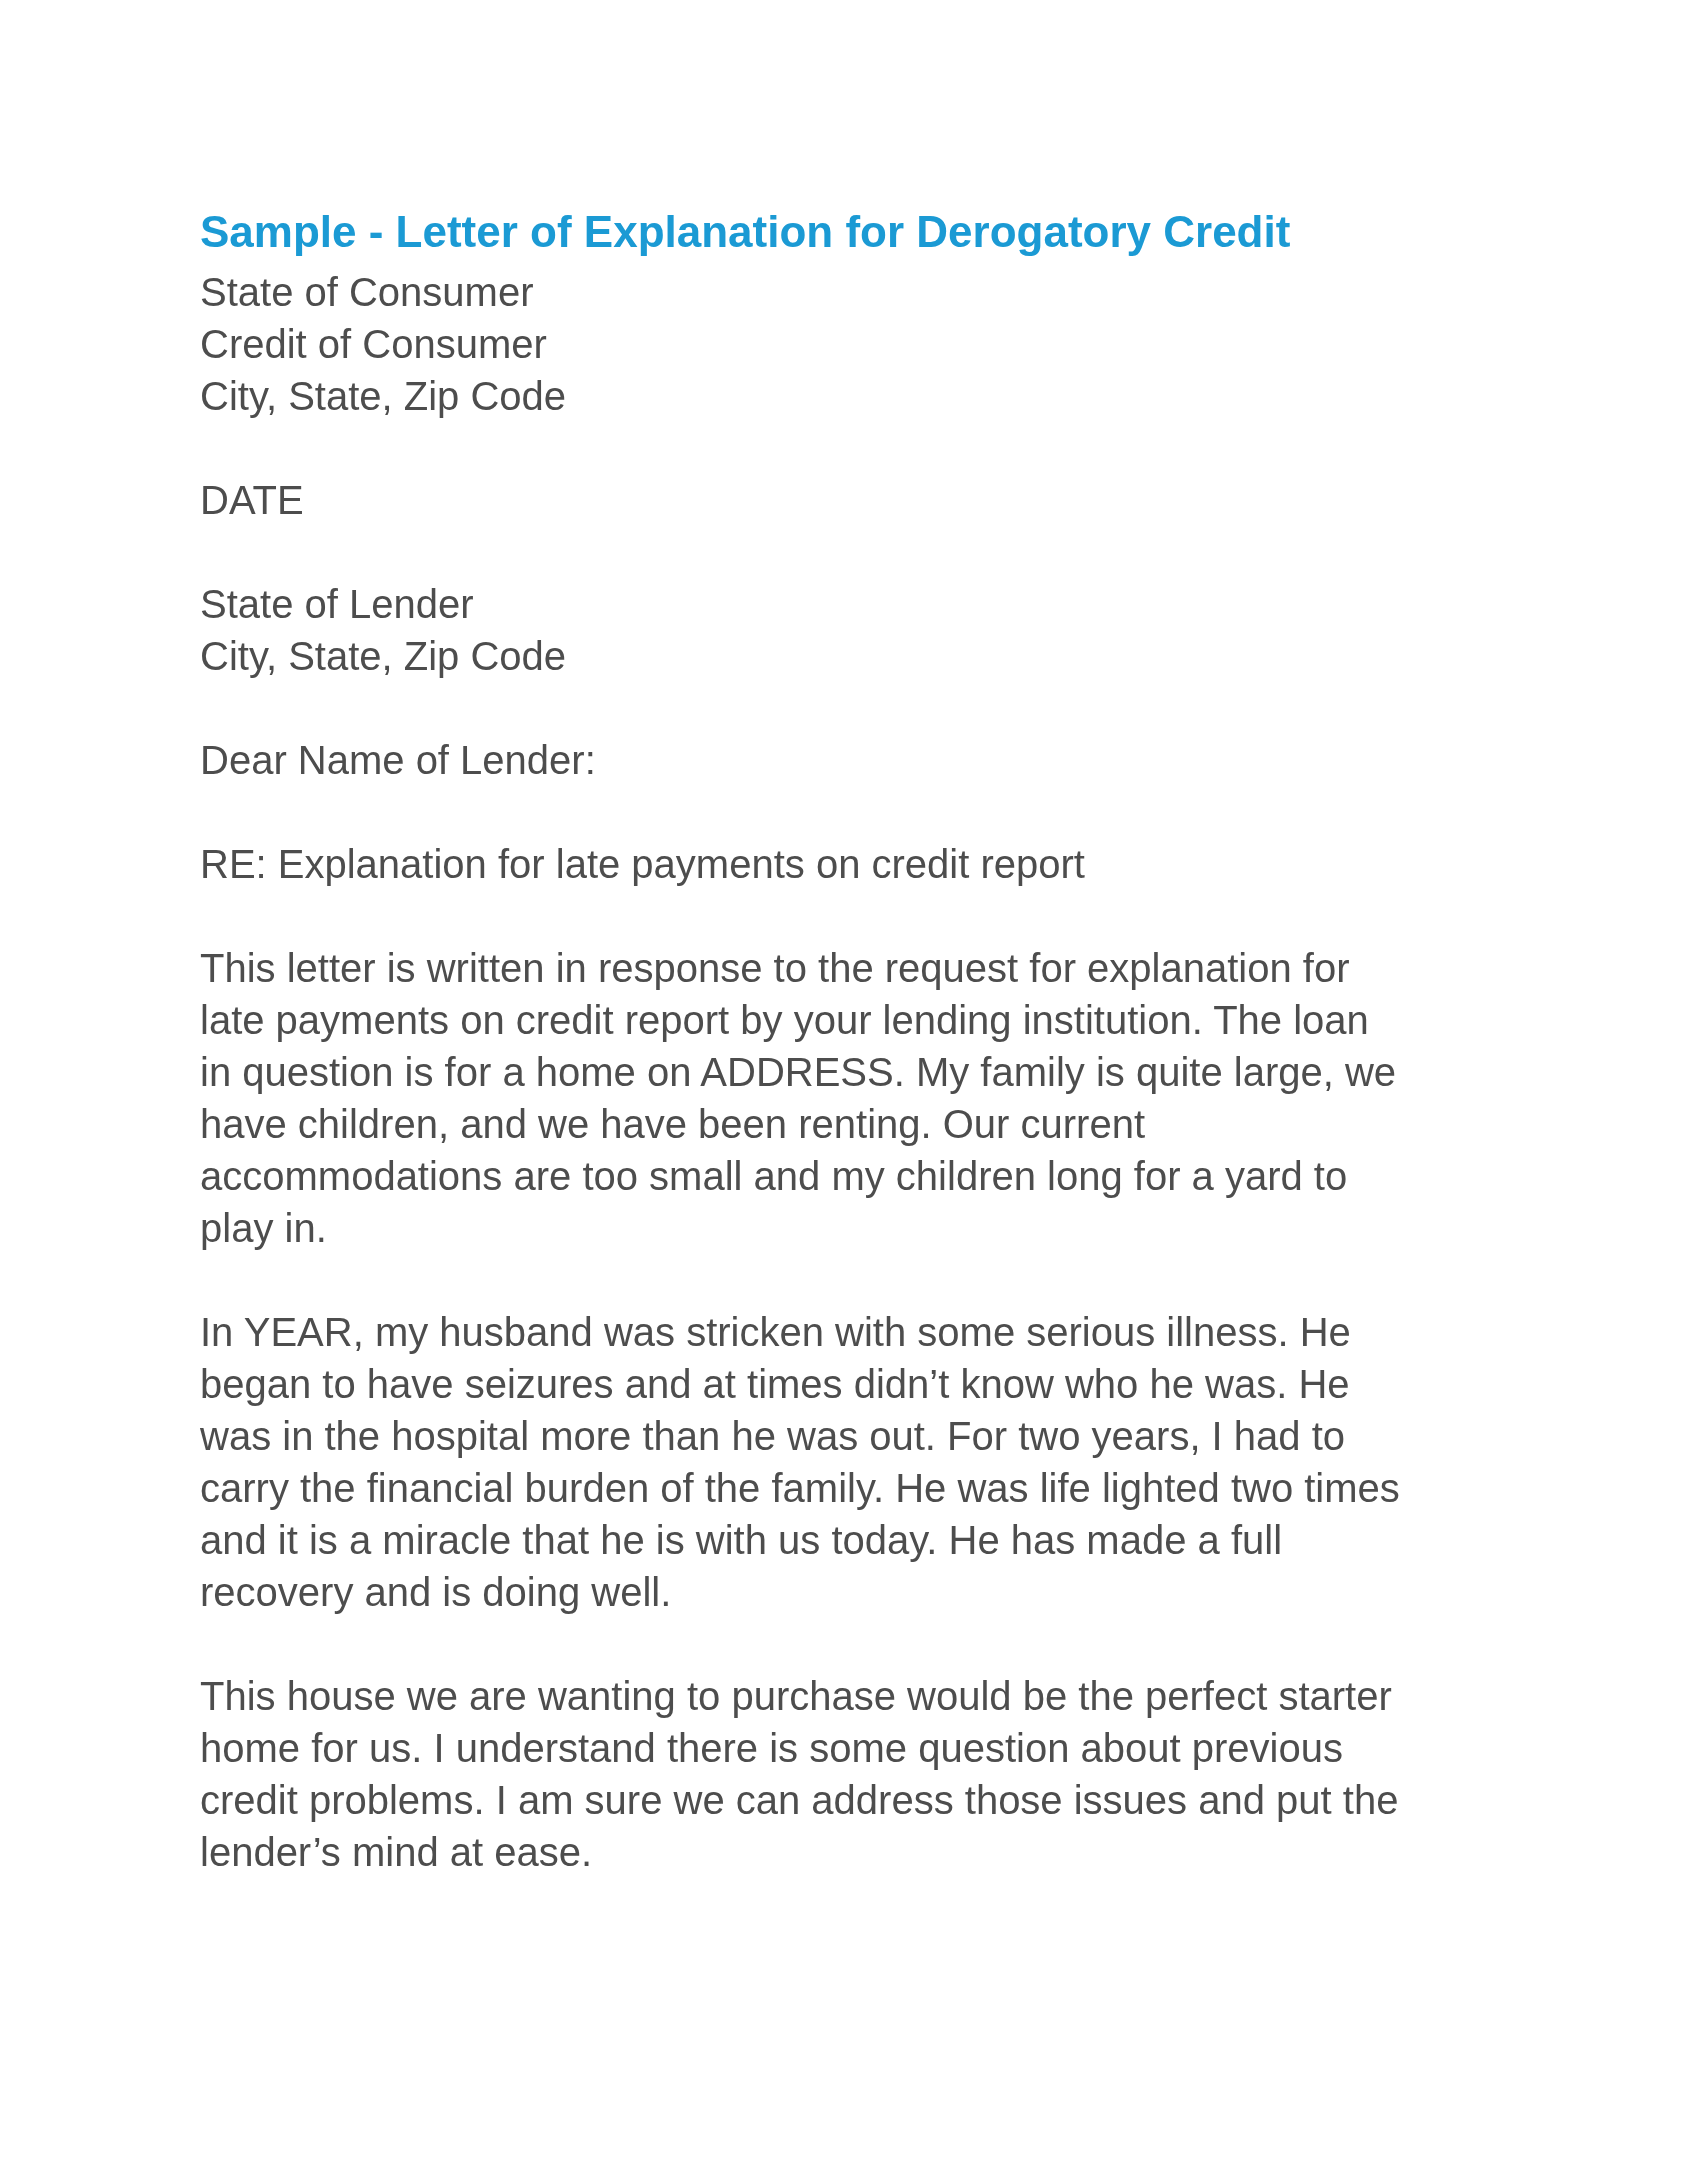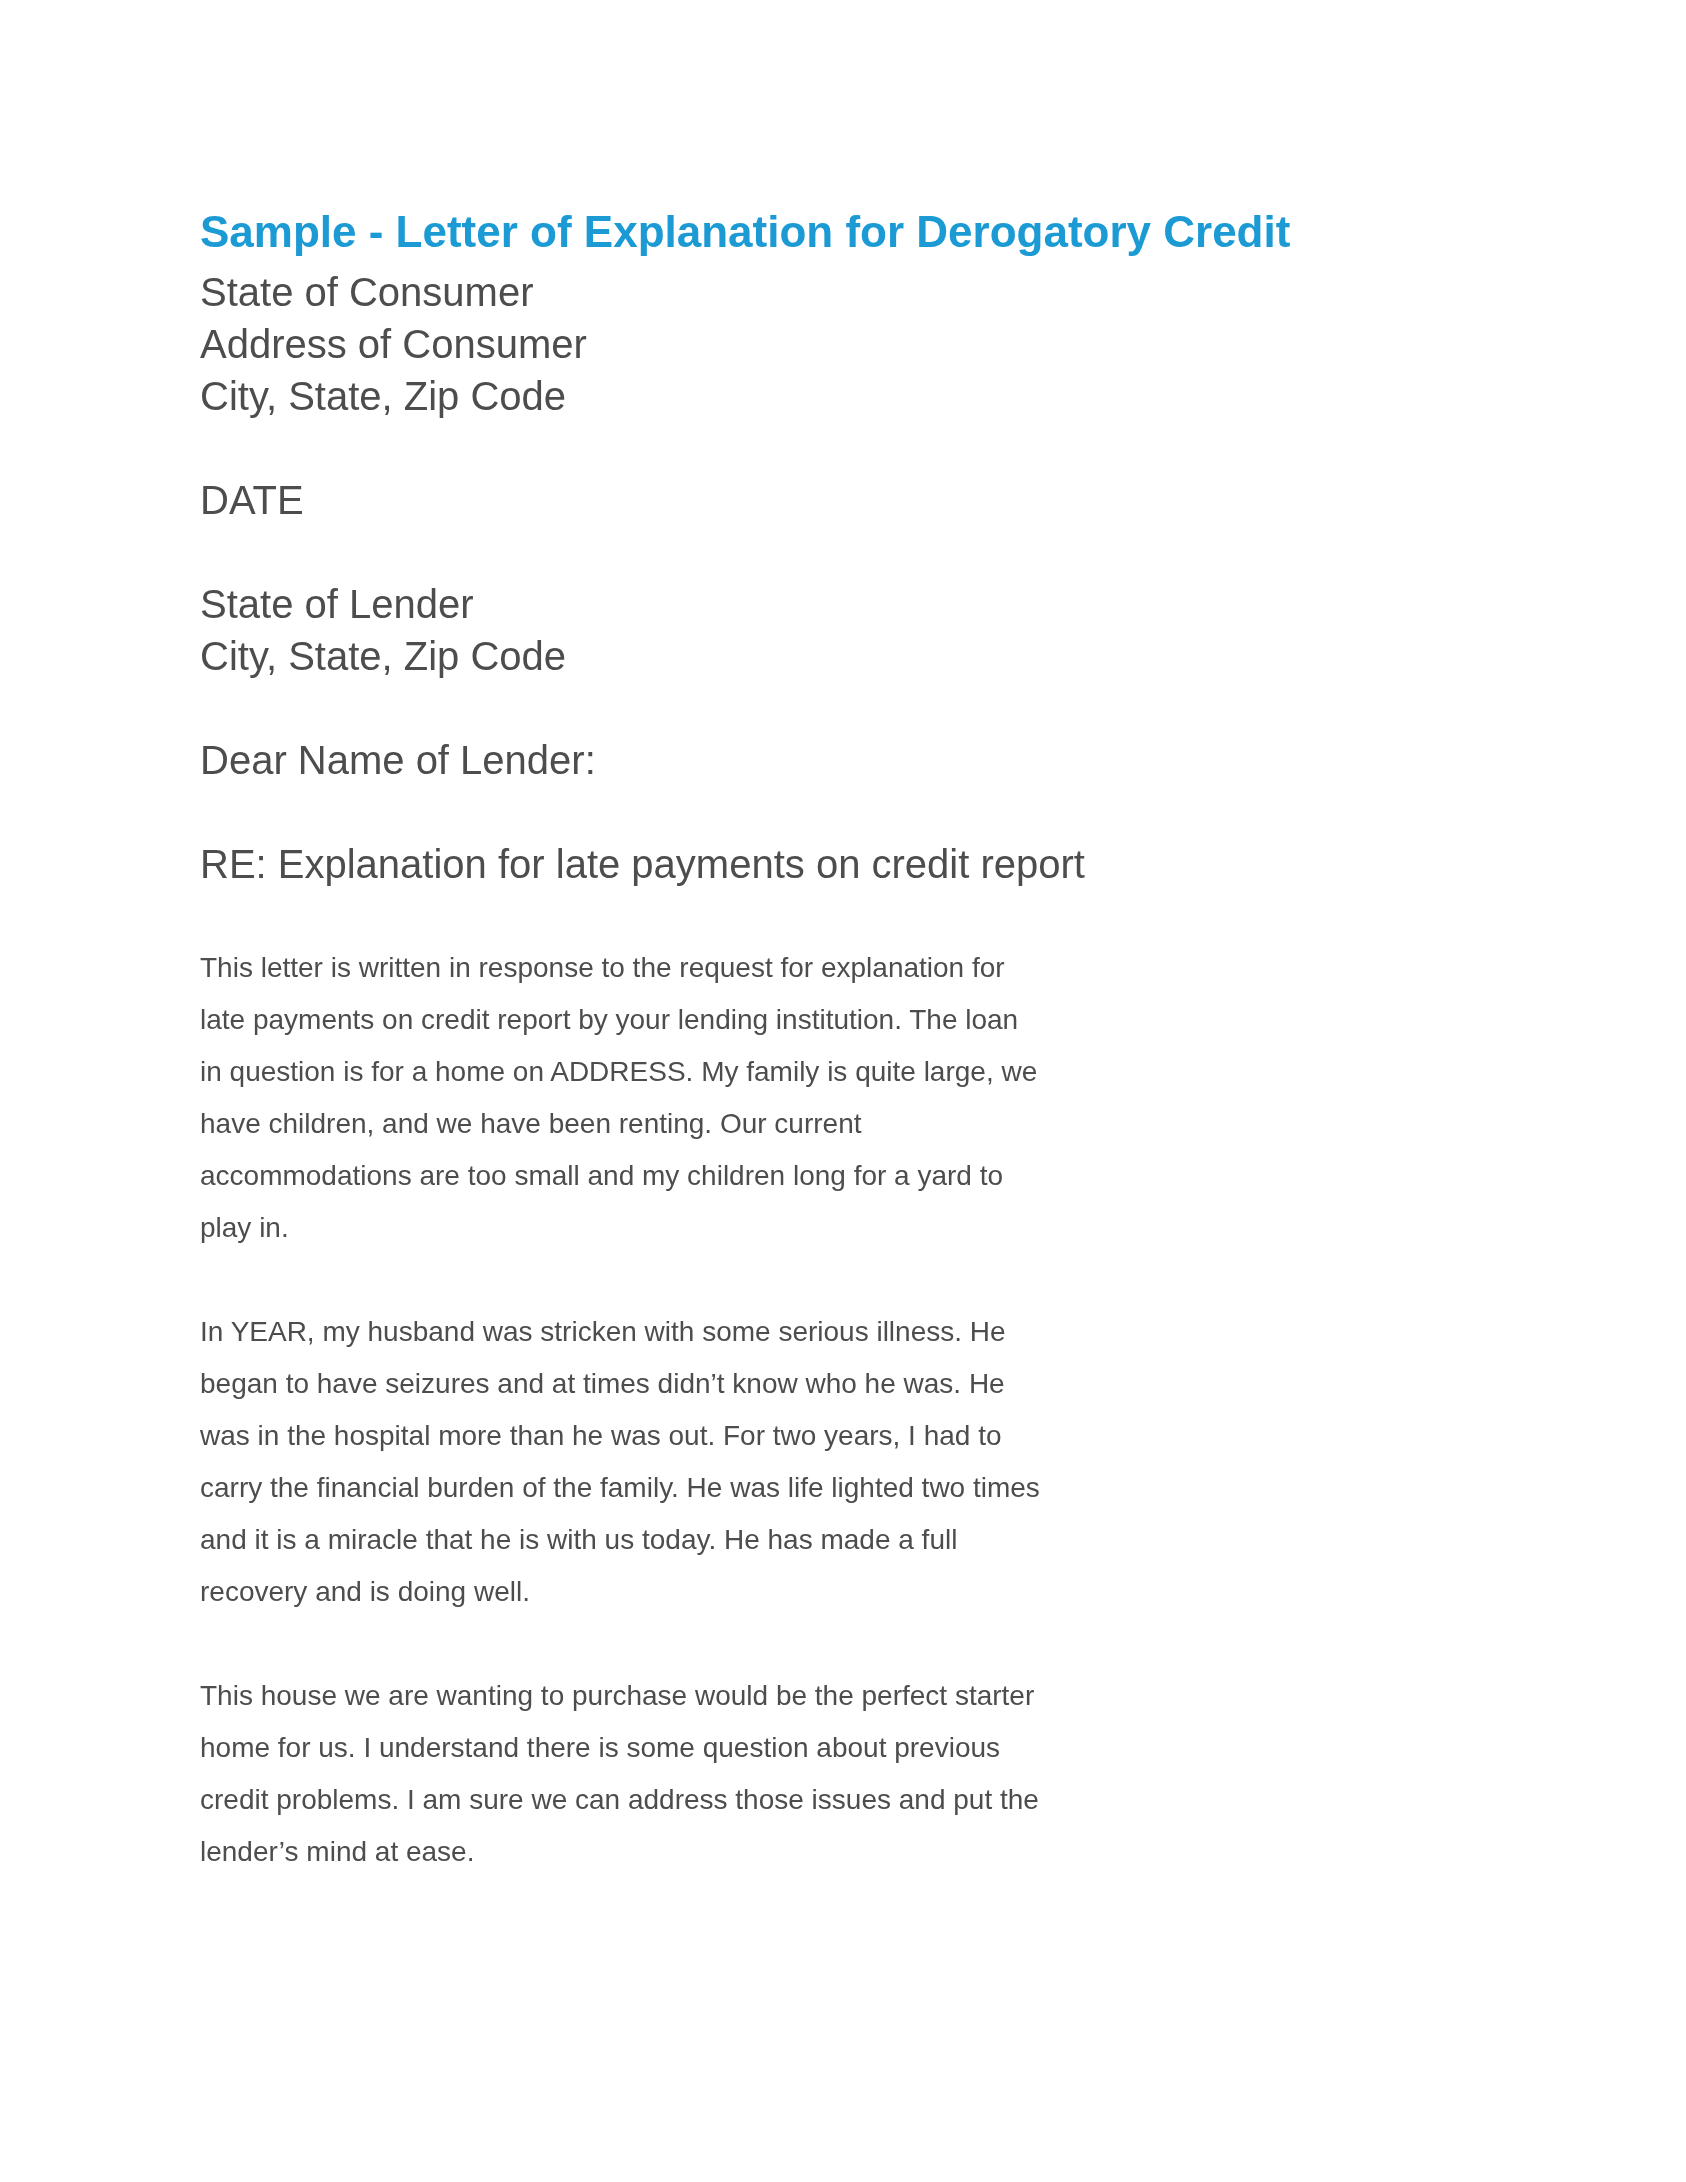--- a/index.html
+++ b/index.html
@@ -30,36 +30,36 @@
   }
   .line {
     font-size: 40px;
     line-height: 52px;
     white-space: pre-line;
   }
   .block {
     margin: 0 0 52px 0;
   }
   .para {
-    font-size: 28px;
+    font-size: 40px;
     line-height: 52px;
     white-space: pre-line;
     margin: 0 0 52px 0;
   }
 </style>
 </head>
 <body>
 
 <div class="page">
 
   <h1 class="title">Sample - Letter of Explanation for Derogatory Credit</h1>
 
   <div class="block">
     <div class="line">State of Consumer</div>
-    <div class="line">Address of Consumer</div>
+    <div class="line">Credit of Consumer</div>
     <div class="line">City, State, Zip Code</div>
   </div>
 
   <div class="block">
     <div class="line">DATE</div>
   </div>
 
   <div class="block">
     <div class="line">State of Lender</div>
     <div class="line">City, State, Zip Code</div>

